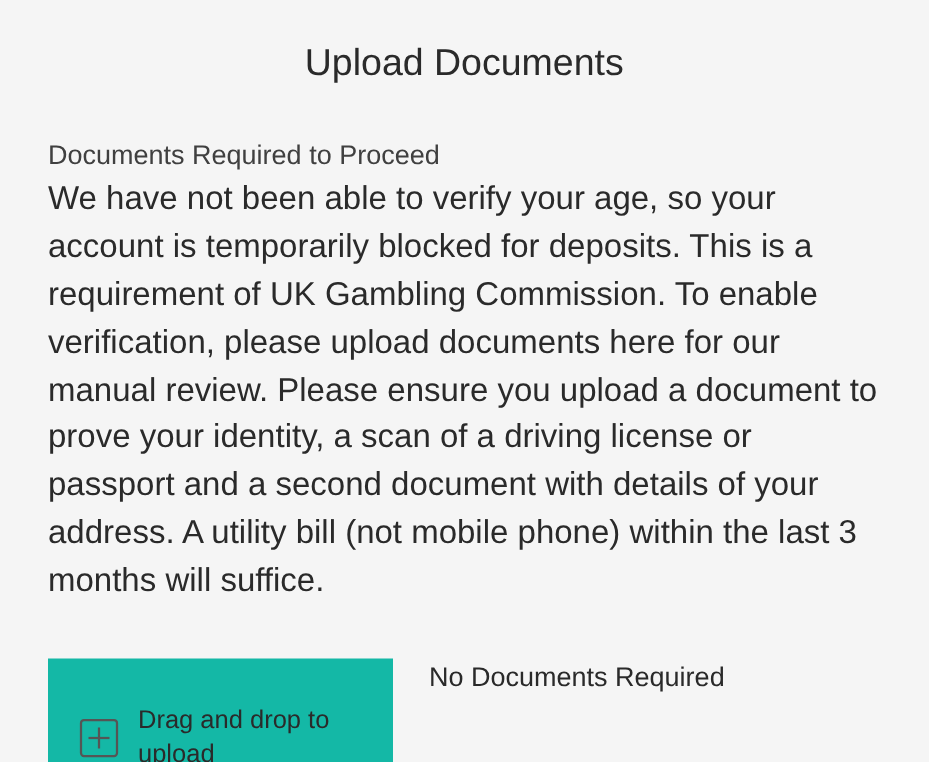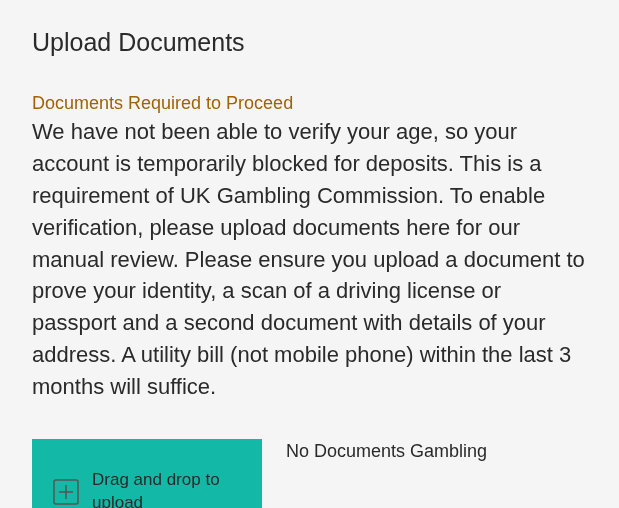--- a/index.html
+++ b/index.html
@@ -9,31 +9,31 @@
     }
     body {
       font-family: 'Segoe UI', Tahoma, Geneva, Verdana, sans-serif;
       background-color: #f5f5f5;
       width: 619px;
       height: 508px;
       padding: 28px 32px;
       color: #2a2a2a;
     }
     .page-title {
-      text-align: left;
+      text-align: center;
       font-size: 25px;
       font-weight: 500;
       margin-bottom: 36px;
       color: #2a2a2a;
     }
     .subtitle {
       font-size: 18px;
       font-weight: 400;
       margin-bottom: 2px;
-      color: #a16207;
+      color: #404040;
     }
     .description {
       font-size: 22px;
       font-weight: 400;
       line-height: 1.45;
       margin-bottom: 36px;
       color: #2a2a2a;
     }
     .upload-row {
       display: flex;
@@ -83,14 +83,14 @@
   <div class="dropzone">
     <span class="plus-icon">
       <svg viewBox="0 0 28 28" fill="none" stroke="#555" stroke-width="1.5">
         <rect x="2" y="2" width="24" height="24" rx="2"></rect>
         <line x1="14" y1="7" x2="14" y2="21"></line>
         <line x1="7" y1="14" x2="21" y2="14"></line>
       </svg>
     </span>
     <span class="dropzone-text">Drag and drop to upload</span>
   </div>
-  <div class="status-text">No Documents Gambling</div>
+  <div class="status-text">No Documents Required</div>
 </div>
 
 </body></html>

